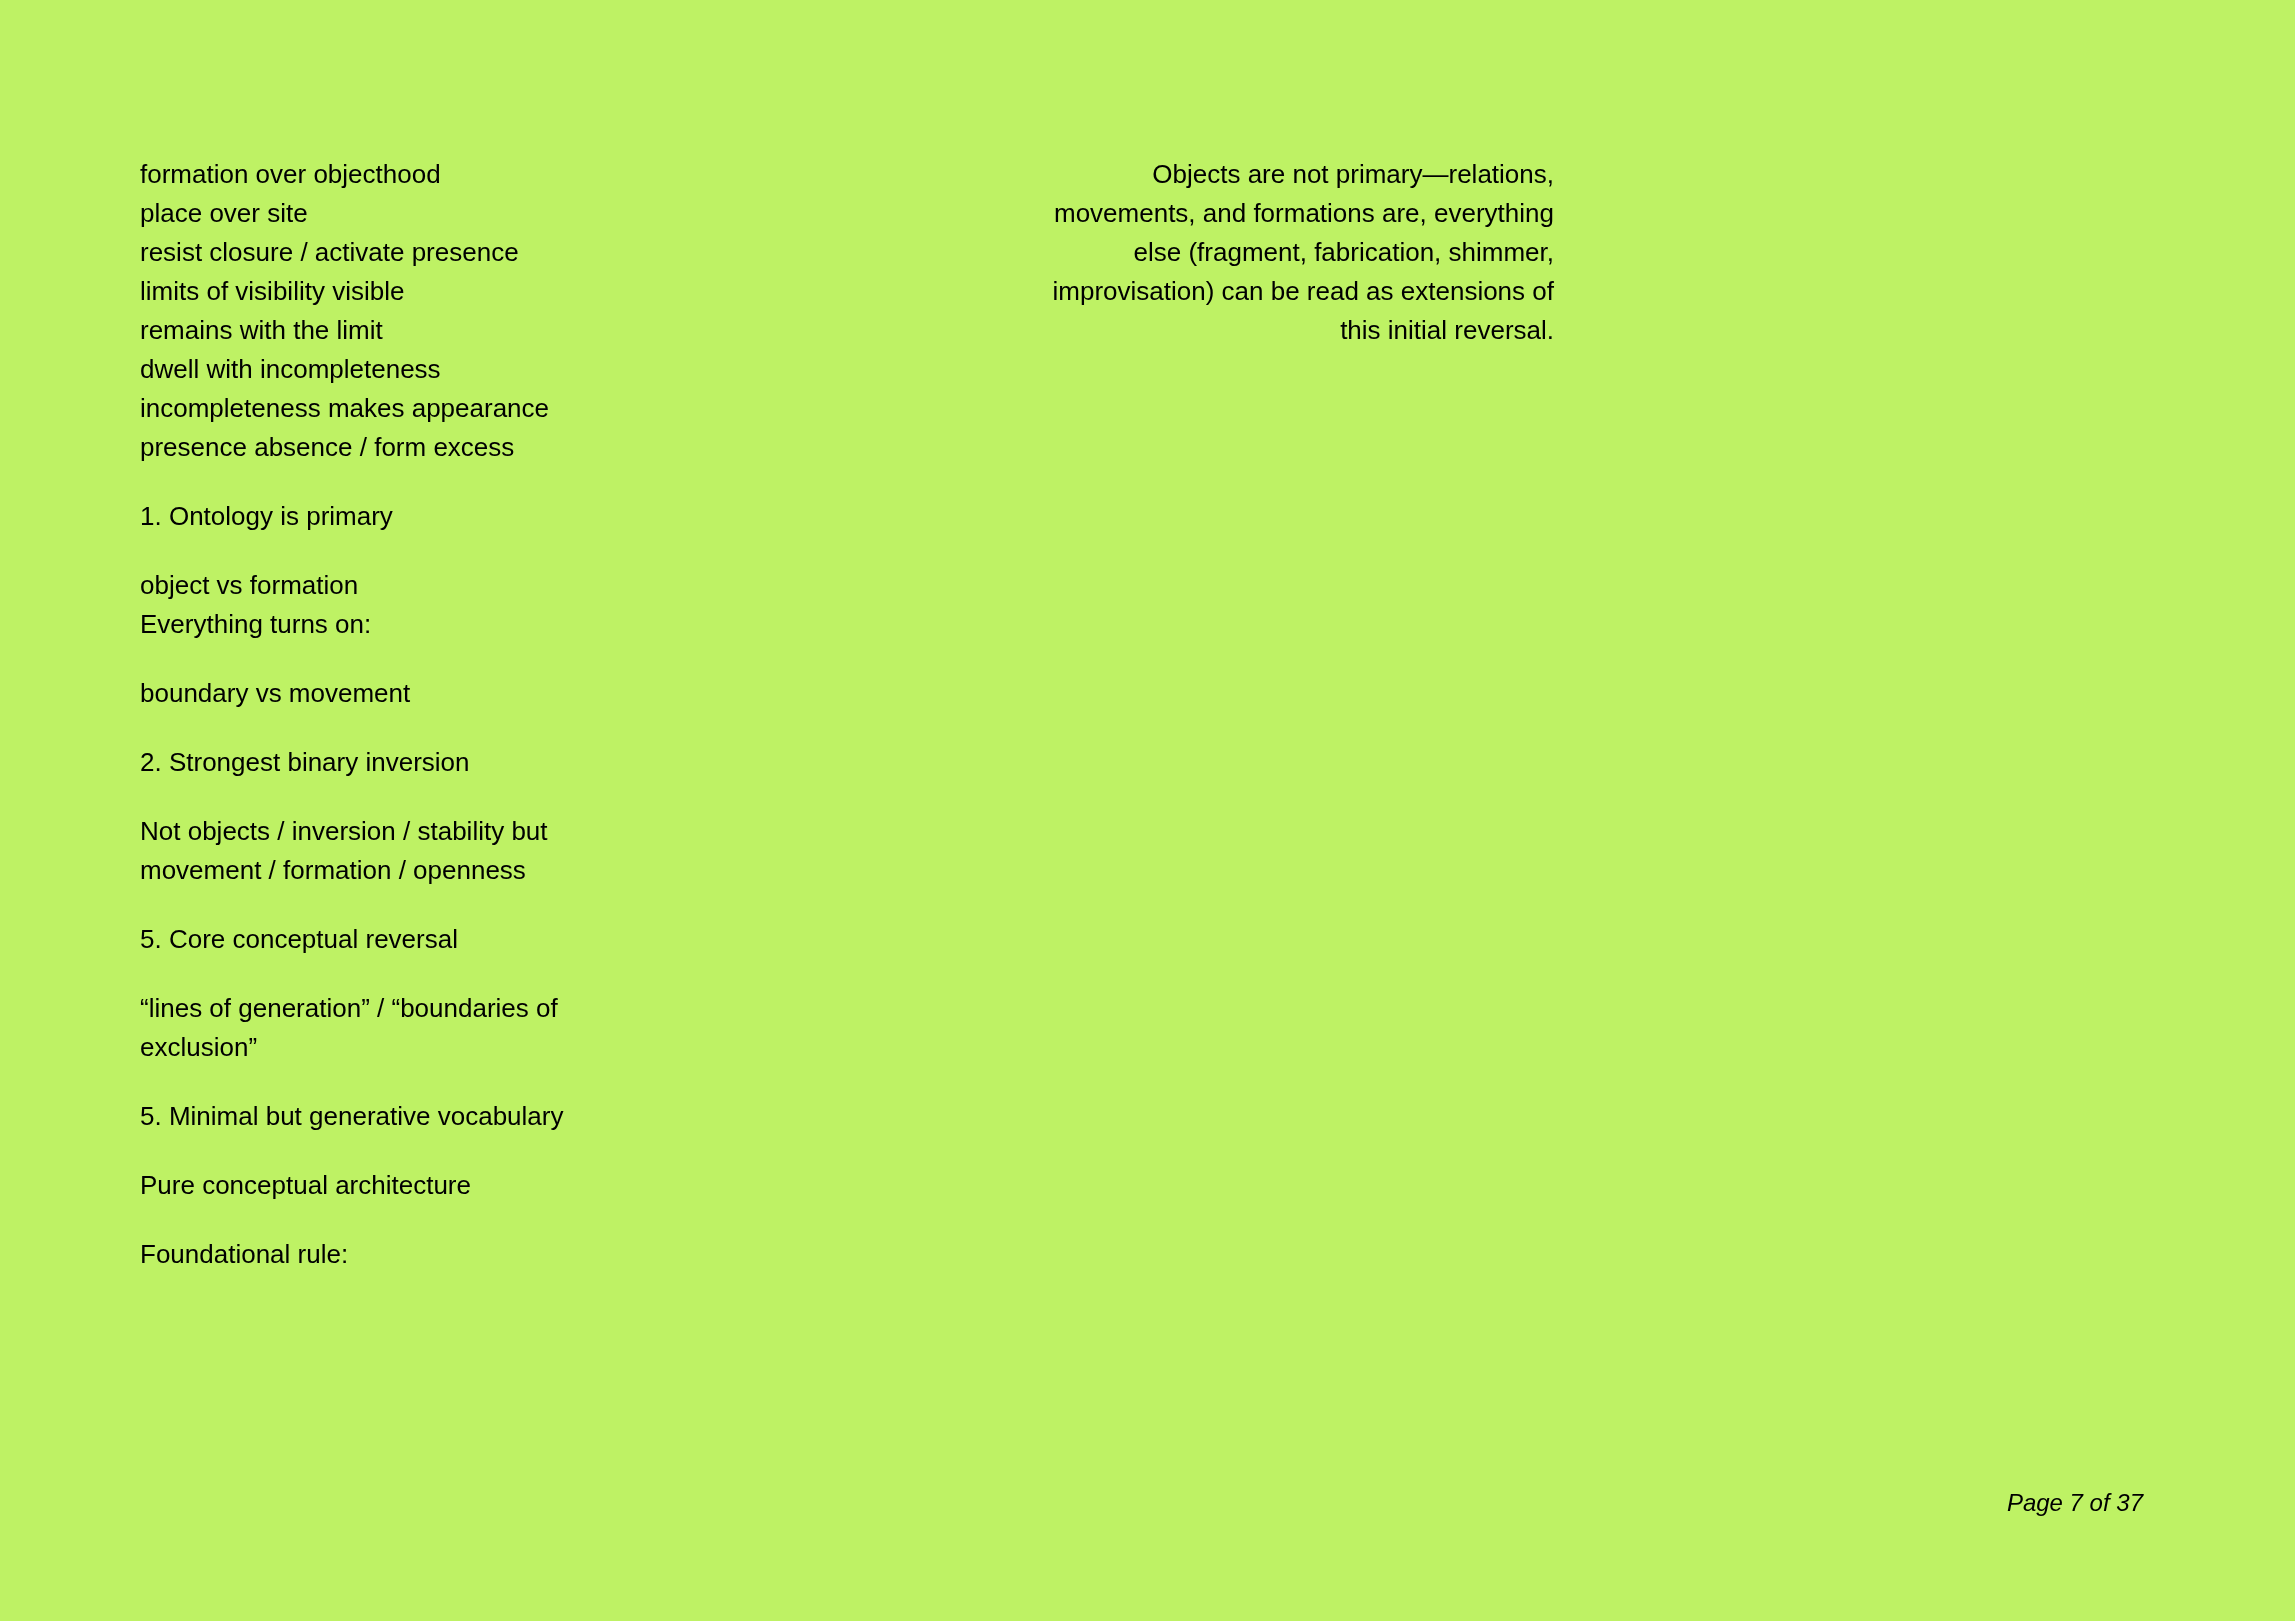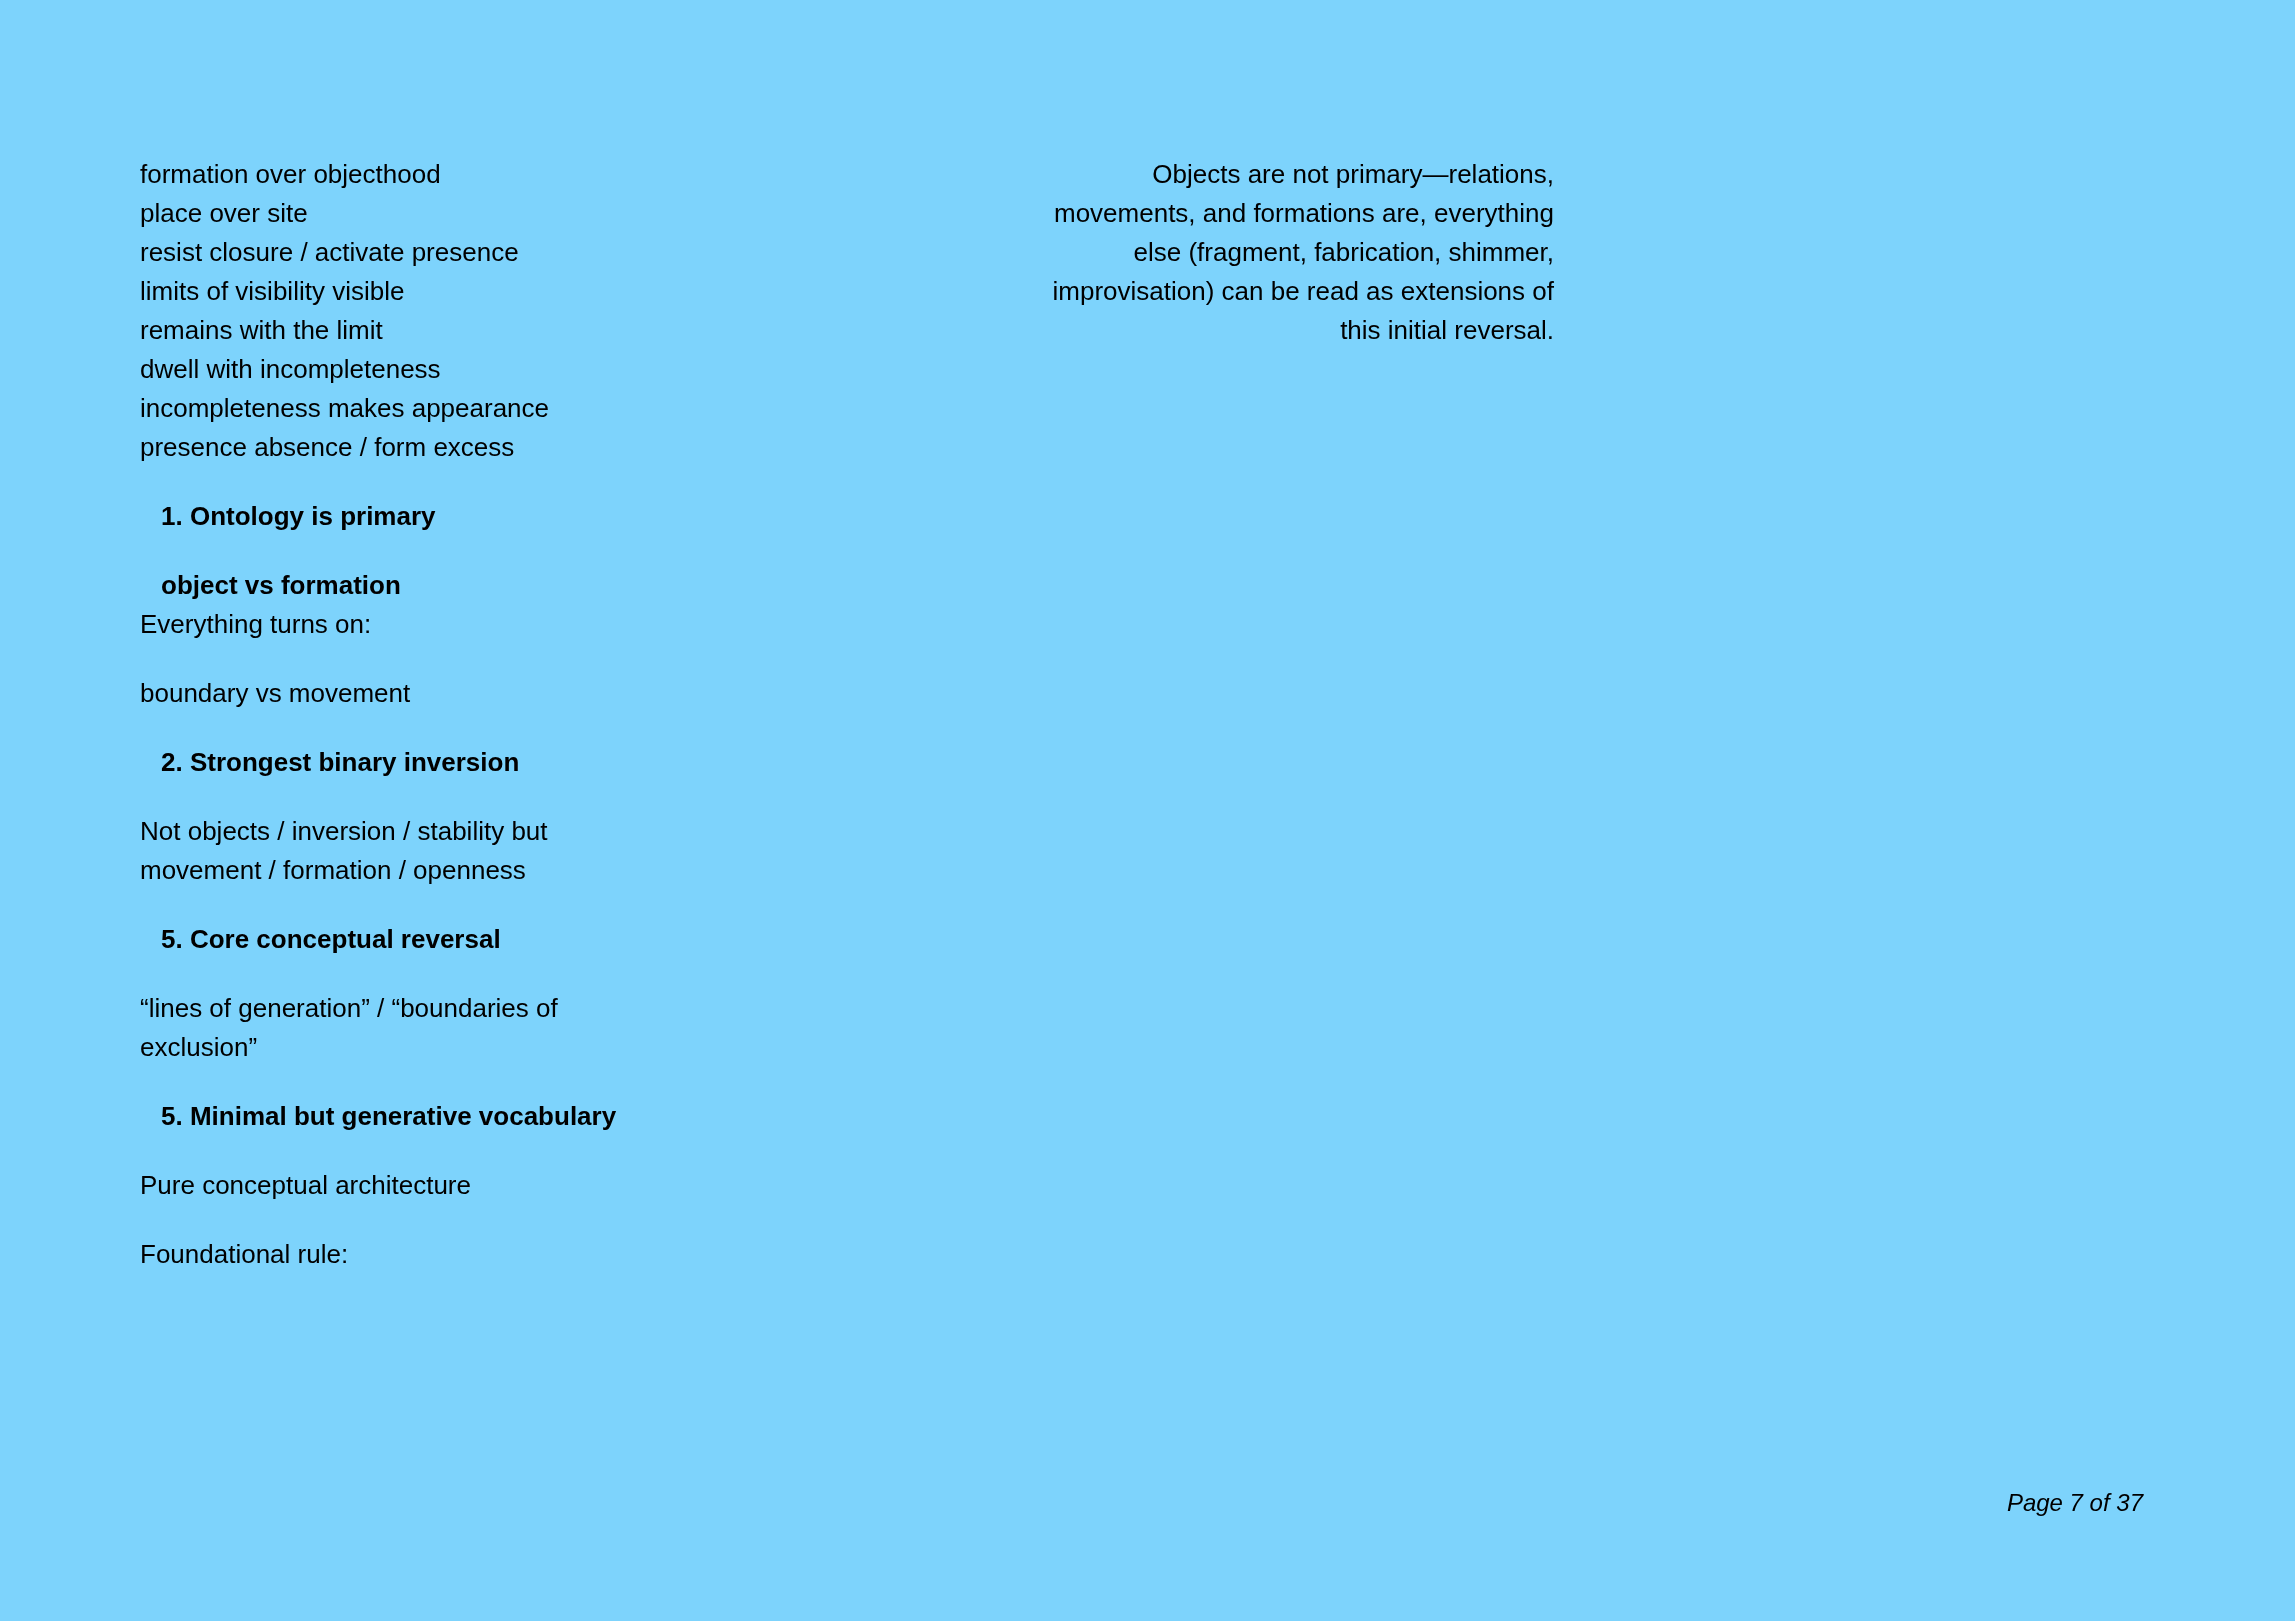--- a/index.html
+++ b/index.html
@@ -11,21 +11,21 @@
     width: 2295px;
     height: 1622px;
     position: relative;
     font-family: "Liberation Sans", "DejaVu Sans", sans-serif;
     color: #000000;
     -webkit-font-smoothing: antialiased;
   }
   .page {
     position: absolute;
     inset: 0;
-    background: #7dd3fc;
+    background: #bef264;
   }
   .col-left {
     position: absolute;
     left: 140px;
     top: 155px;
     width: 691px;
   }
   .col-right {
     position: absolute;
     left: 839px;
@@ -36,22 +36,21 @@
   .block {
     font-size: 26px;
     line-height: 39px;
     margin: 0 0 30px 0;
     white-space: pre-line;
   }
   .block.tight {
     margin-bottom: 0;
   }
   .heading {
-    font-weight: 700;
-    margin-left: 21px;
+    font-weight: 400;
   }
   .footer-pagenum {
     position: absolute;
     right: 152px;
     bottom: 104px;
     font-size: 24px;
     line-height: 31px;
     font-style: italic;
     font-weight: 400;
   }

